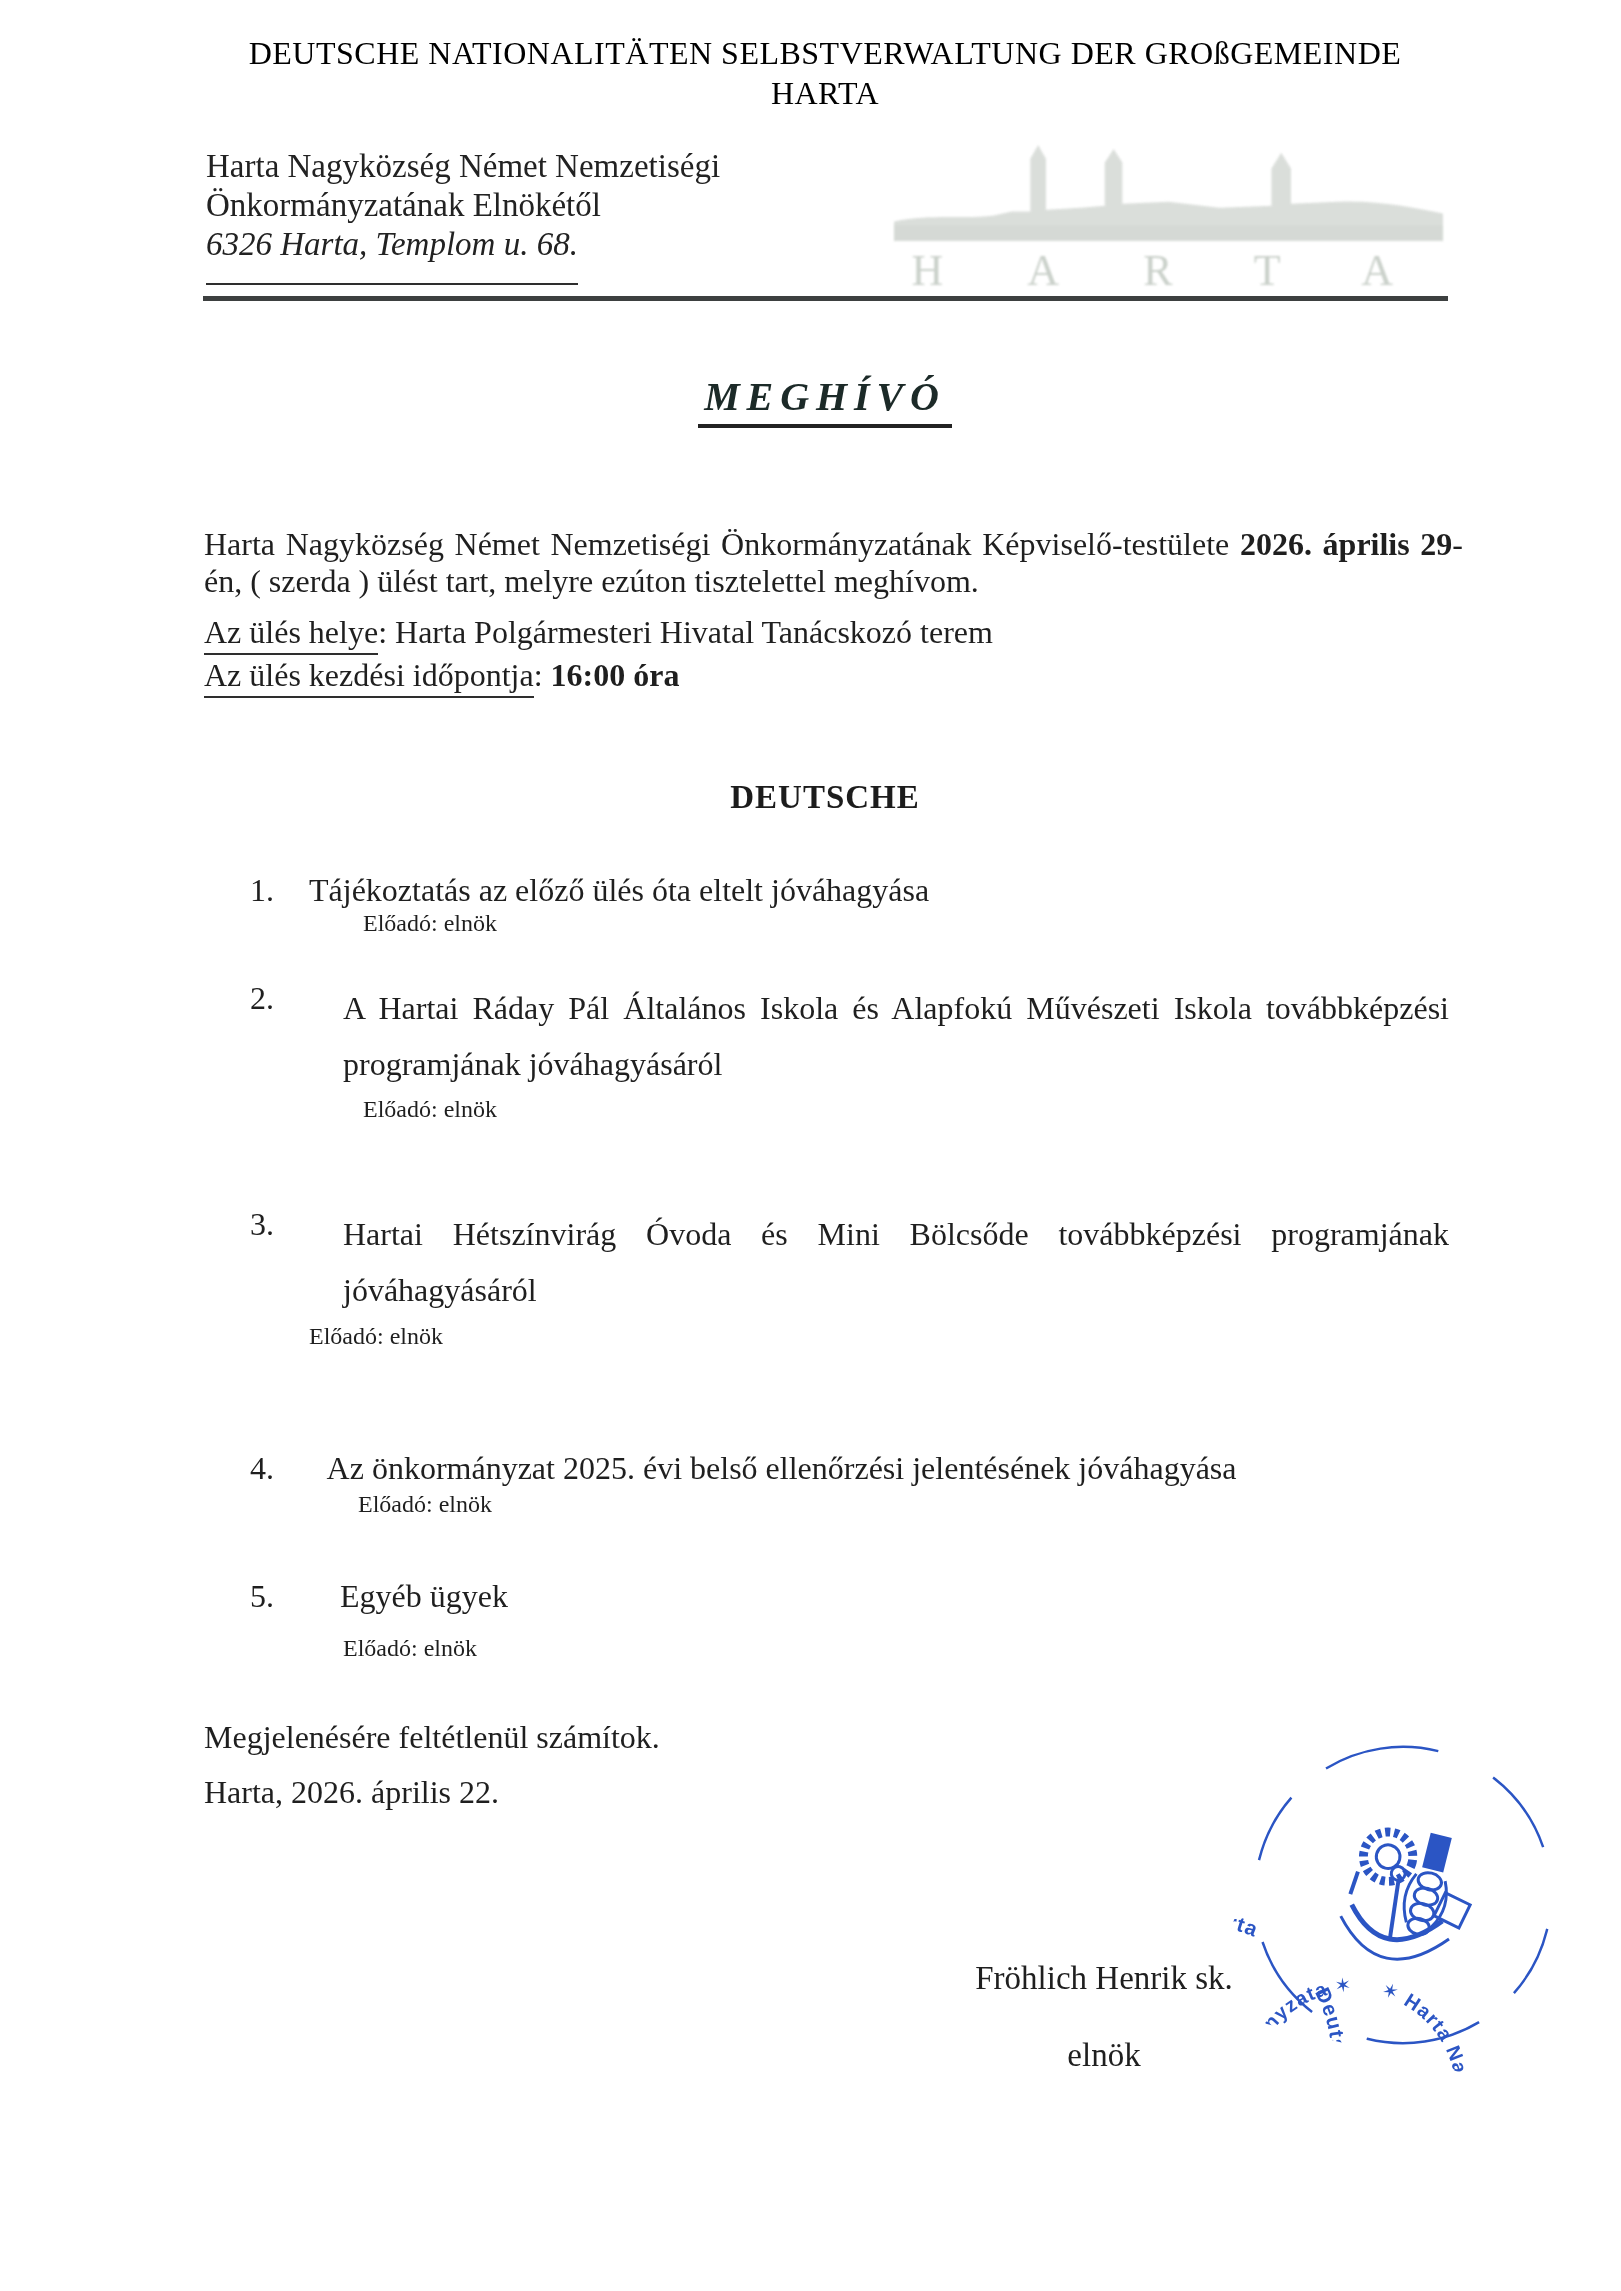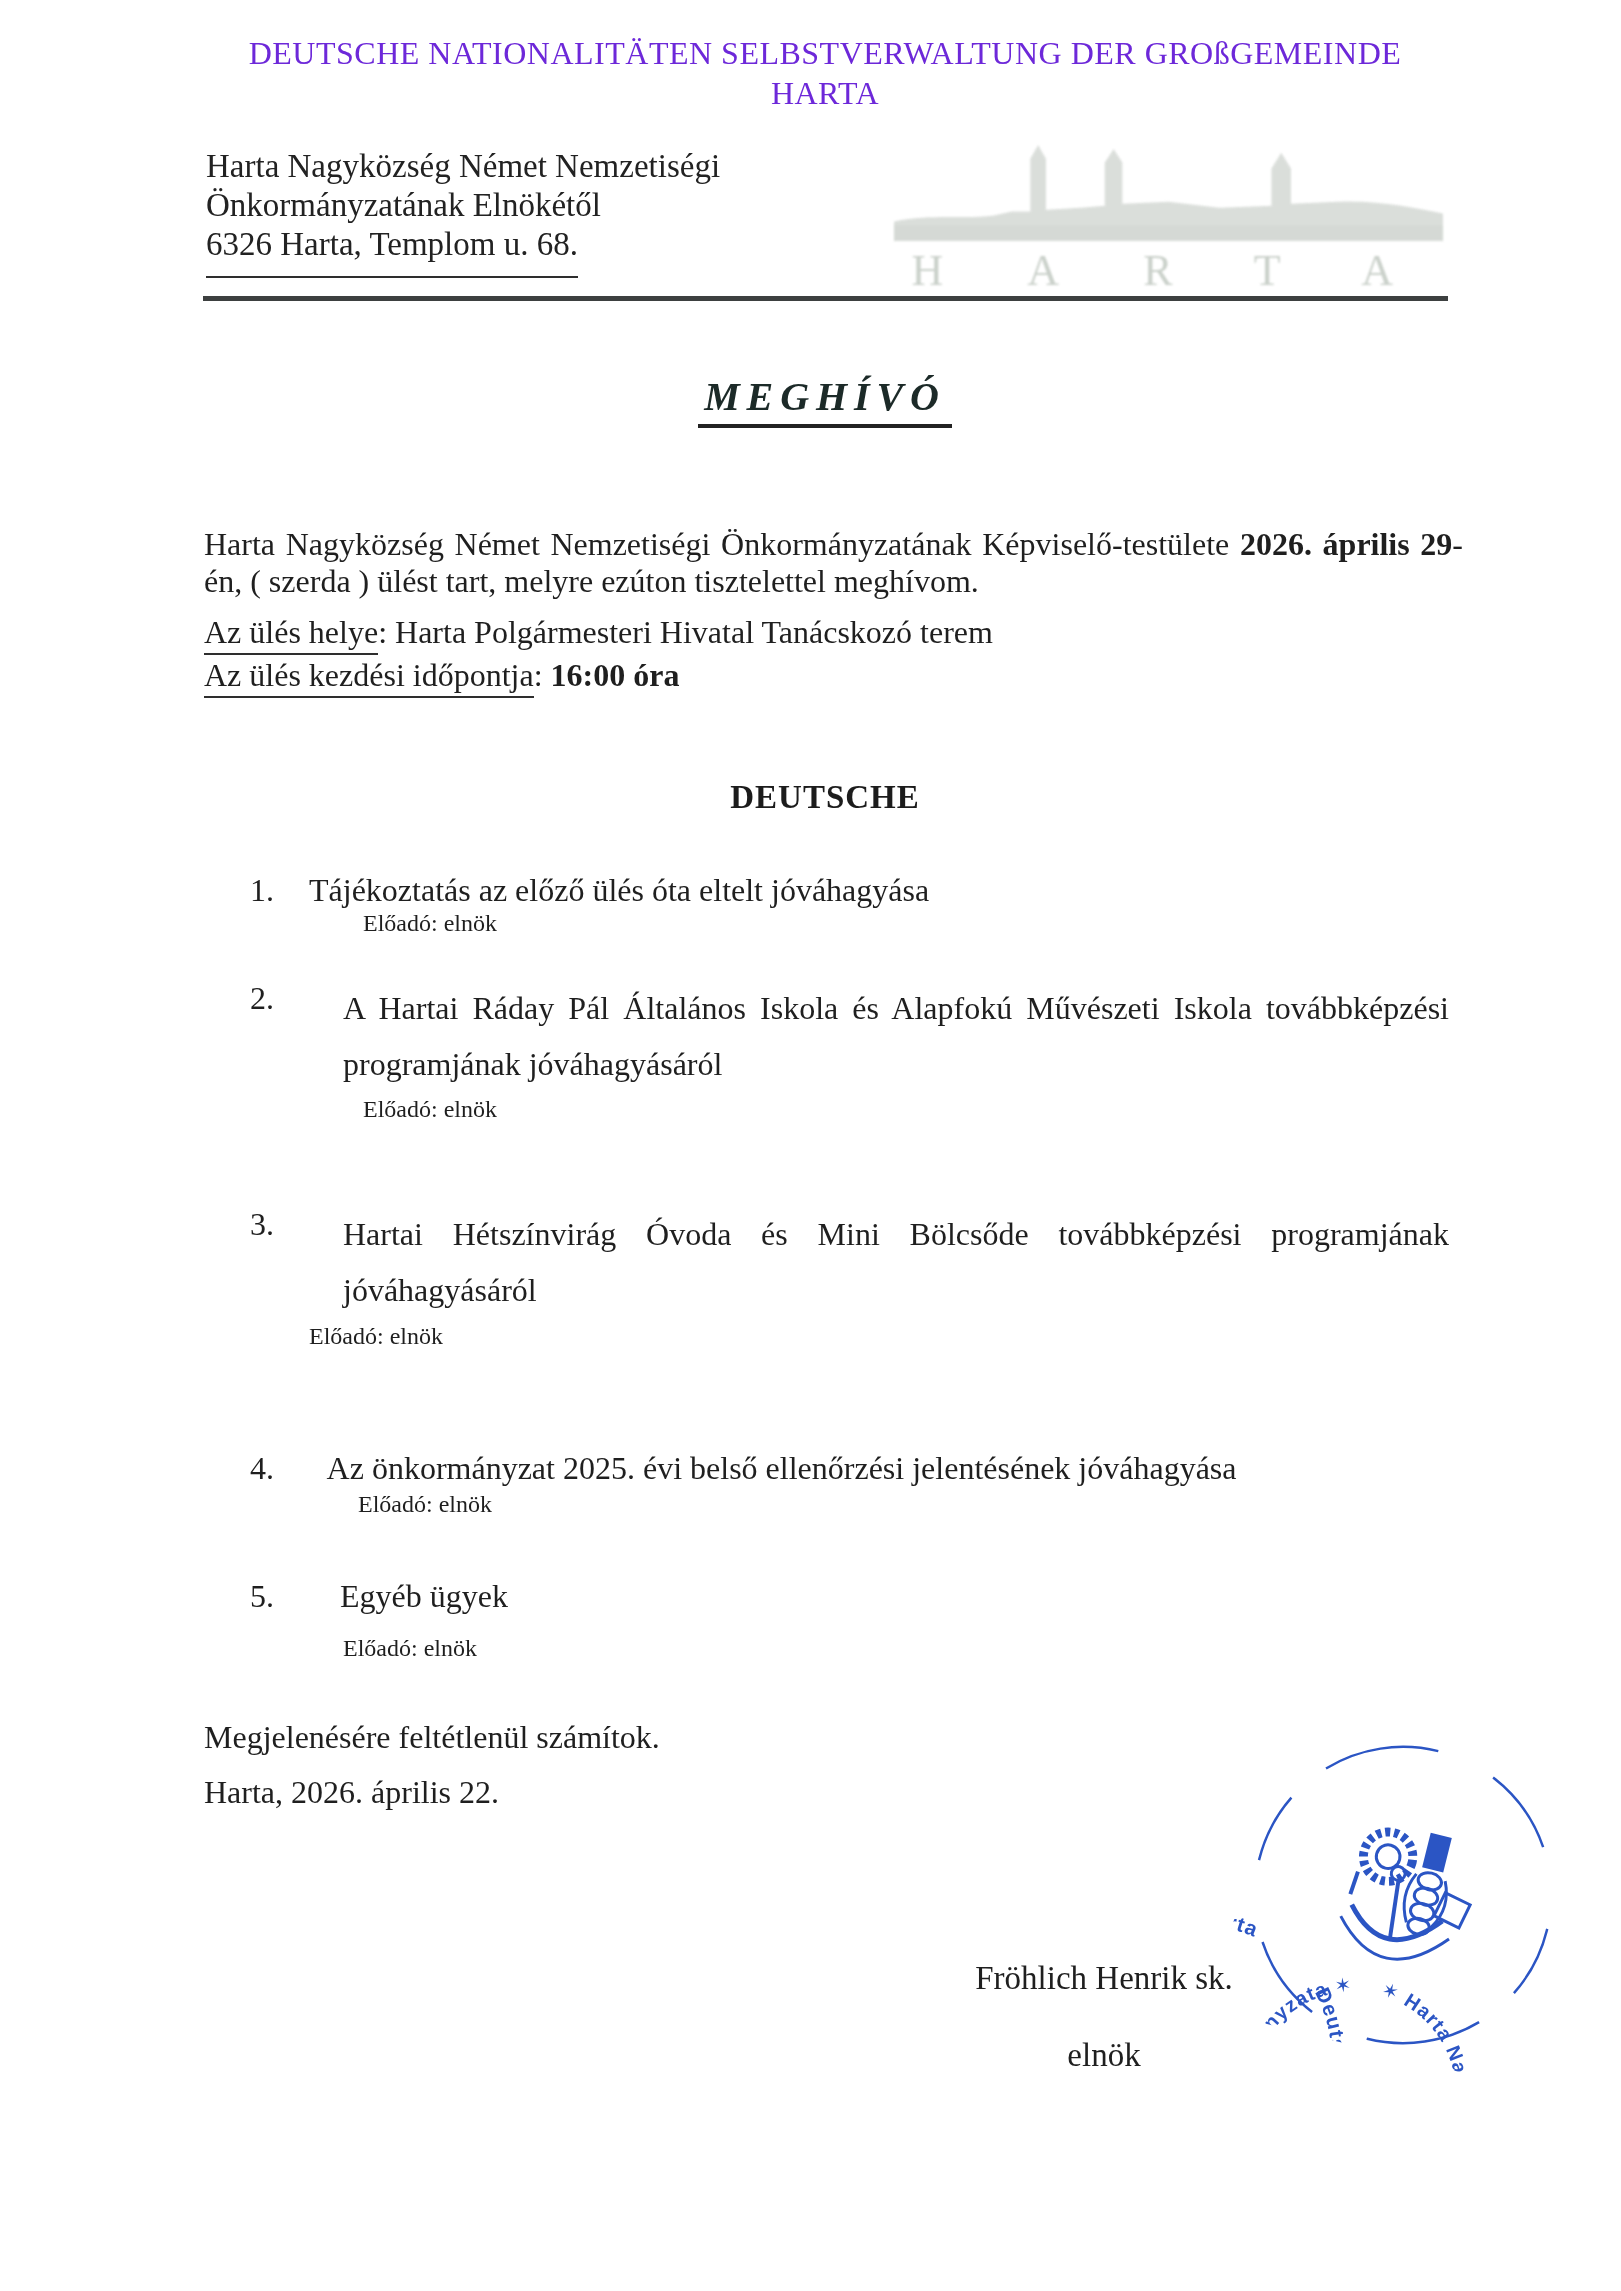--- a/index.html
+++ b/index.html
@@ -8,24 +8,24 @@
     width:1621px;height:2292px;
     margin:0 auto;
     background:#ffffff;
     font-family:"Liberation Serif","DejaVu Serif",serif;
     color:#1e1e1e;
     overflow:hidden;
   }
   .abs{position:absolute;}
   
   .org-header{left:174px;top:33px;width:1302px;text-align:center;
-    font-size:32px;line-height:40px;color:#6d28d9;letter-spacing:0.5px;}
+    font-size:32px;line-height:40px;color:#000000;letter-spacing:0.5px;}
   
   .sender{left:206px;top:147px;font-size:33px;line-height:39px;color:#222;}
-  .sender .uline{display:inline-block;border-bottom:2.9px solid #2e2e2e;padding-bottom:12px;}
+  .sender .uline{display:inline-block;border-bottom:2.9px solid #2e2e2e;padding-bottom:19px;font-style:italic;}
   
   .watermark{left:894px;top:143px;width:549px;height:155px;filter:blur(1px);opacity:.95;}
   .wm-letters{position:absolute;left:17.6px;top:102px;width:529px;
     font-size:44px;color:#c7cec7;letter-spacing:84px;white-space:nowrap;}
   
   .rule{left:203px;top:296px;width:1245px;height:4.9px;background:#3d4040;}
   
   .doc-title{left:174px;top:373px;width:1302px;text-align:center;}
   .doc-title span{display:inline-block;font-size:40px;font-weight:bold;font-style:italic;
     letter-spacing:6.9px;border-bottom:4.9px solid #222;padding:0 5.9px 3.9px 5.9px;color:#1c2a28;}

